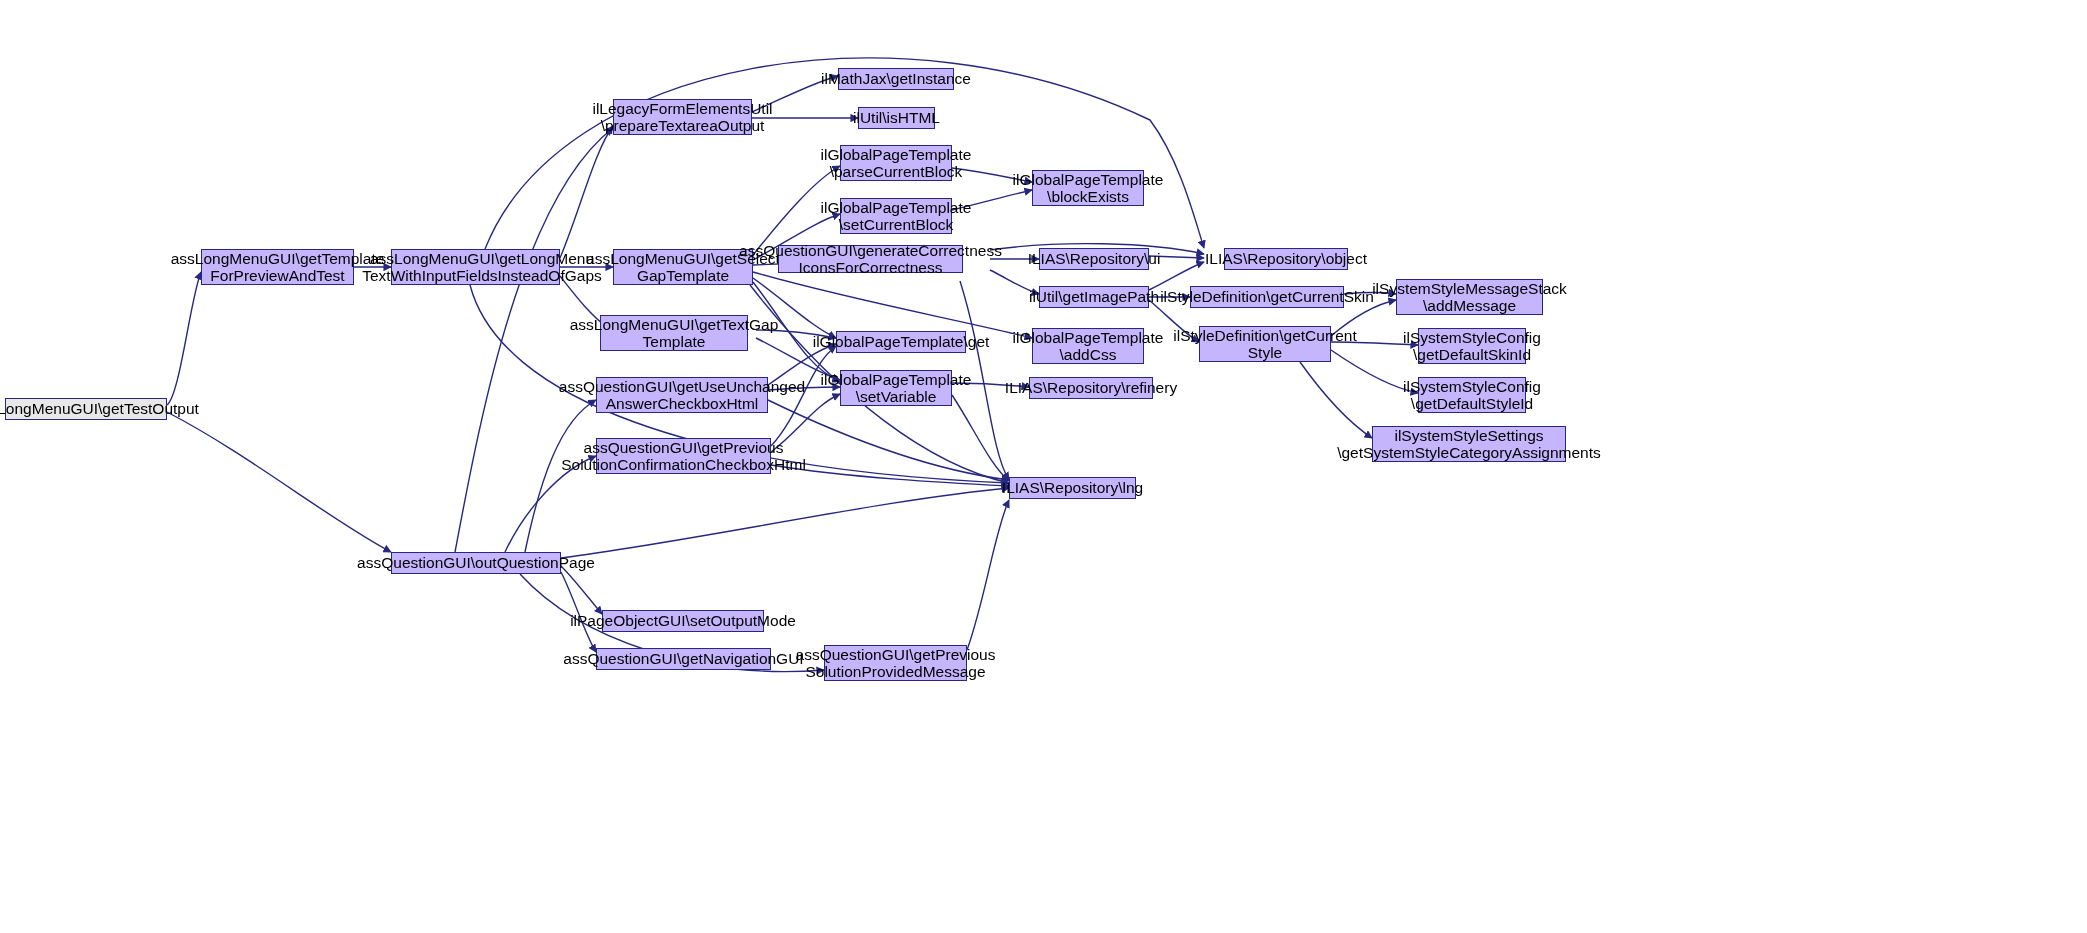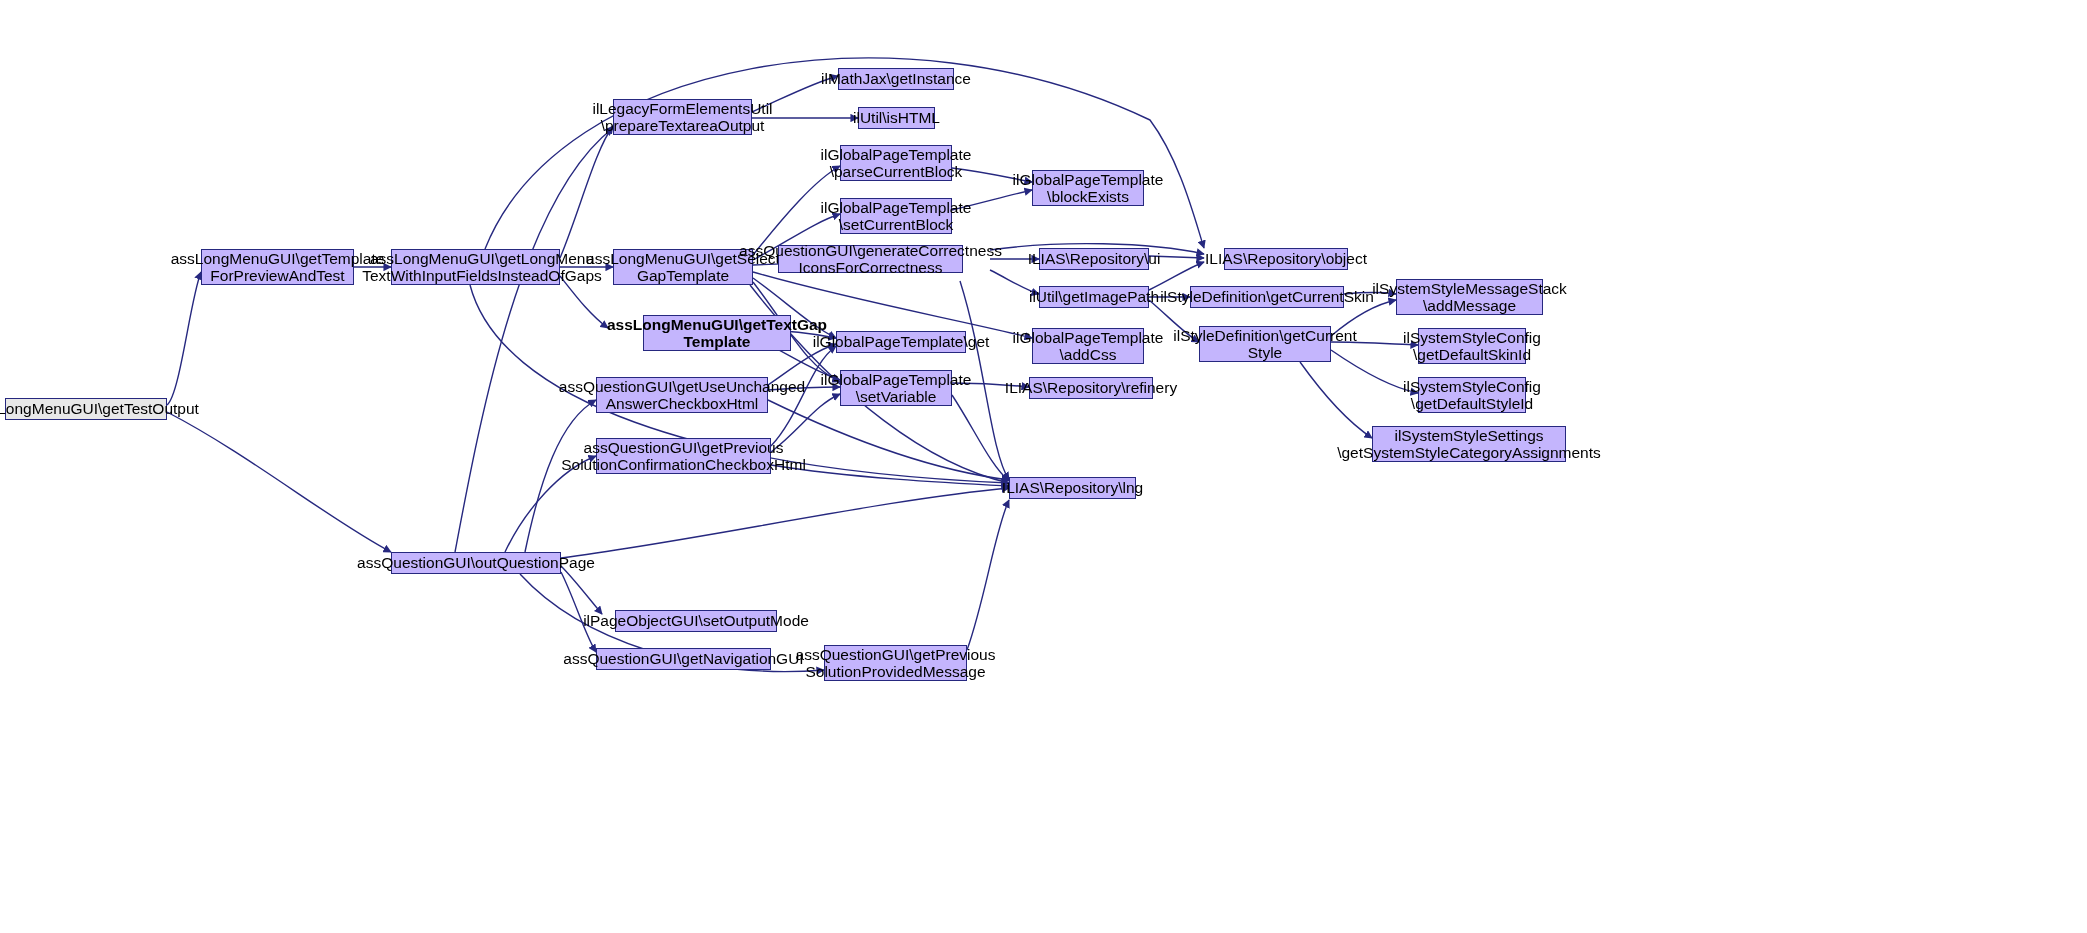--- a/index.html
+++ b/index.html
@@ -136,32 +136,32 @@
       <div class="node gray" style="left: 1199px; top: 326px; width: 132px; height: 36px;">ilStyleDefinition\getCurrent
 Style</div>
       <div class="node gray" style="left: 1396px; top: 279px; width: 147px; height: 36px;">ilSystemStyleMessageStack
 \addMessage</div>
       <div class="node gray" style="left: 1418px; top: 328px; width: 108px; height: 36px;">ilSystemStyleConfig
 \getDefaultSkinId</div>
       <div class="node gray" style="left: 1418px; top: 377px; width: 108px; height: 36px;">ilSystemStyleConfig
 \getDefaultStyleId</div>
       <div class="node gray" style="left: 1372px; top: 426px; width: 194px; height: 36px;">ilSystemStyleSettings
 \getSystemStyleCategoryAssignments</div>
-      <div class="node gray" style="left: 643px; top: 315px; width: 148px; height: 36px; font-weight: bold;">assLongMenuGUI\getTextGap
+      <div class="node gray" style="left: 600px; top: 315px; width: 148px; height: 36px;">assLongMenuGUI\getTextGap
 Template</div>
       <div class="node gray" style="left: 836px; top: 331px; width: 130px; height: 22px; text-align: center;">ilGlobalPageTemplate\get</div>
       <div class="node gray" style="left: 1032px; top: 328px; width: 112px; height: 36px;">ilGlobalPageTemplate
 \addCss</div>
       <div class="node gray" style="left: 840px; top: 370px; width: 112px; height: 36px;">ilGlobalPageTemplate
 \setVariable</div>
       <div class="node gray" style="left: 1029px; top: 377px; width: 124px; height: 22px;">ILIAS\Repository\refinery</div>
       <div class="node gray" style="left: 596px; top: 377px; width: 172px; height: 36px;">assQuestionGUI\getUseUnchanged
 AnswerCheckboxHtml</div>
       <div class="node gray" style="left: 596px; top: 438px; width: 175px; height: 36px;">assQuestionGUI\getPrevious
 SolutionConfirmationCheckboxHtml</div>
       <div class="node gray" style="left: 1009px; top: 477px; width: 127px; height: 22px;">ILIAS\Repository\lng</div>
       <div class="node gray" style="left: 391px; top: 552px; width: 170px; height: 22px;">assQuestionGUI\outQuestionPage</div>
-      <div class="node gray" style="left: 602px; top: 610px; width: 162px; height: 22px; margin-left: 13px;">ilPageObjectGUI\setOutputMode</div>
+      <div class="node gray" style="left: 602px; top: 610px; width: 162px; height: 22px;">ilPageObjectGUI\setOutputMode</div>
       <div class="node gray" style="left: 596px; top: 648px; width: 175px; height: 22px;">assQuestionGUI\getNavigationGUI</div>
       <div class="node gray" style="left: 824px; top: 645px; width: 143px; height: 36px;">assQuestionGUI\getPrevious
 SolutionProvidedMessage</div>
     </div>
 </div>
 
 </body></html>

